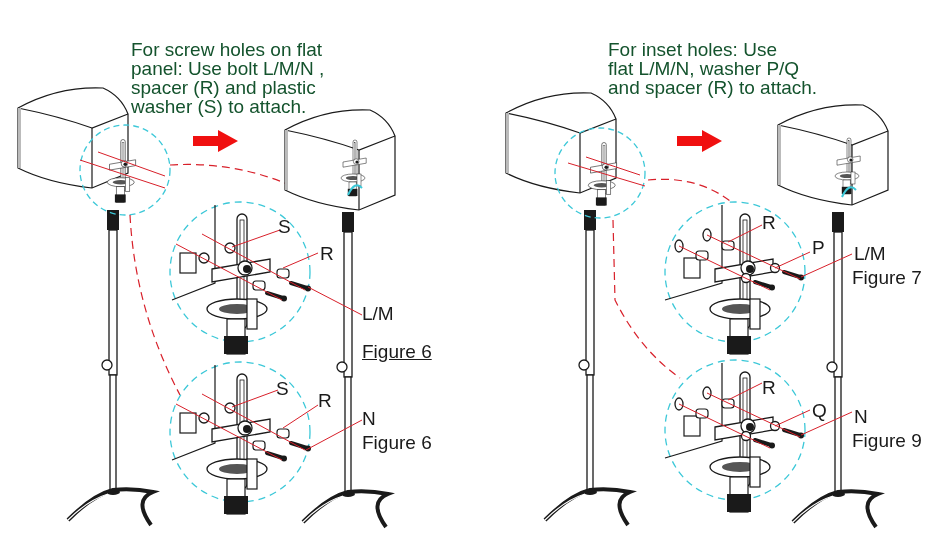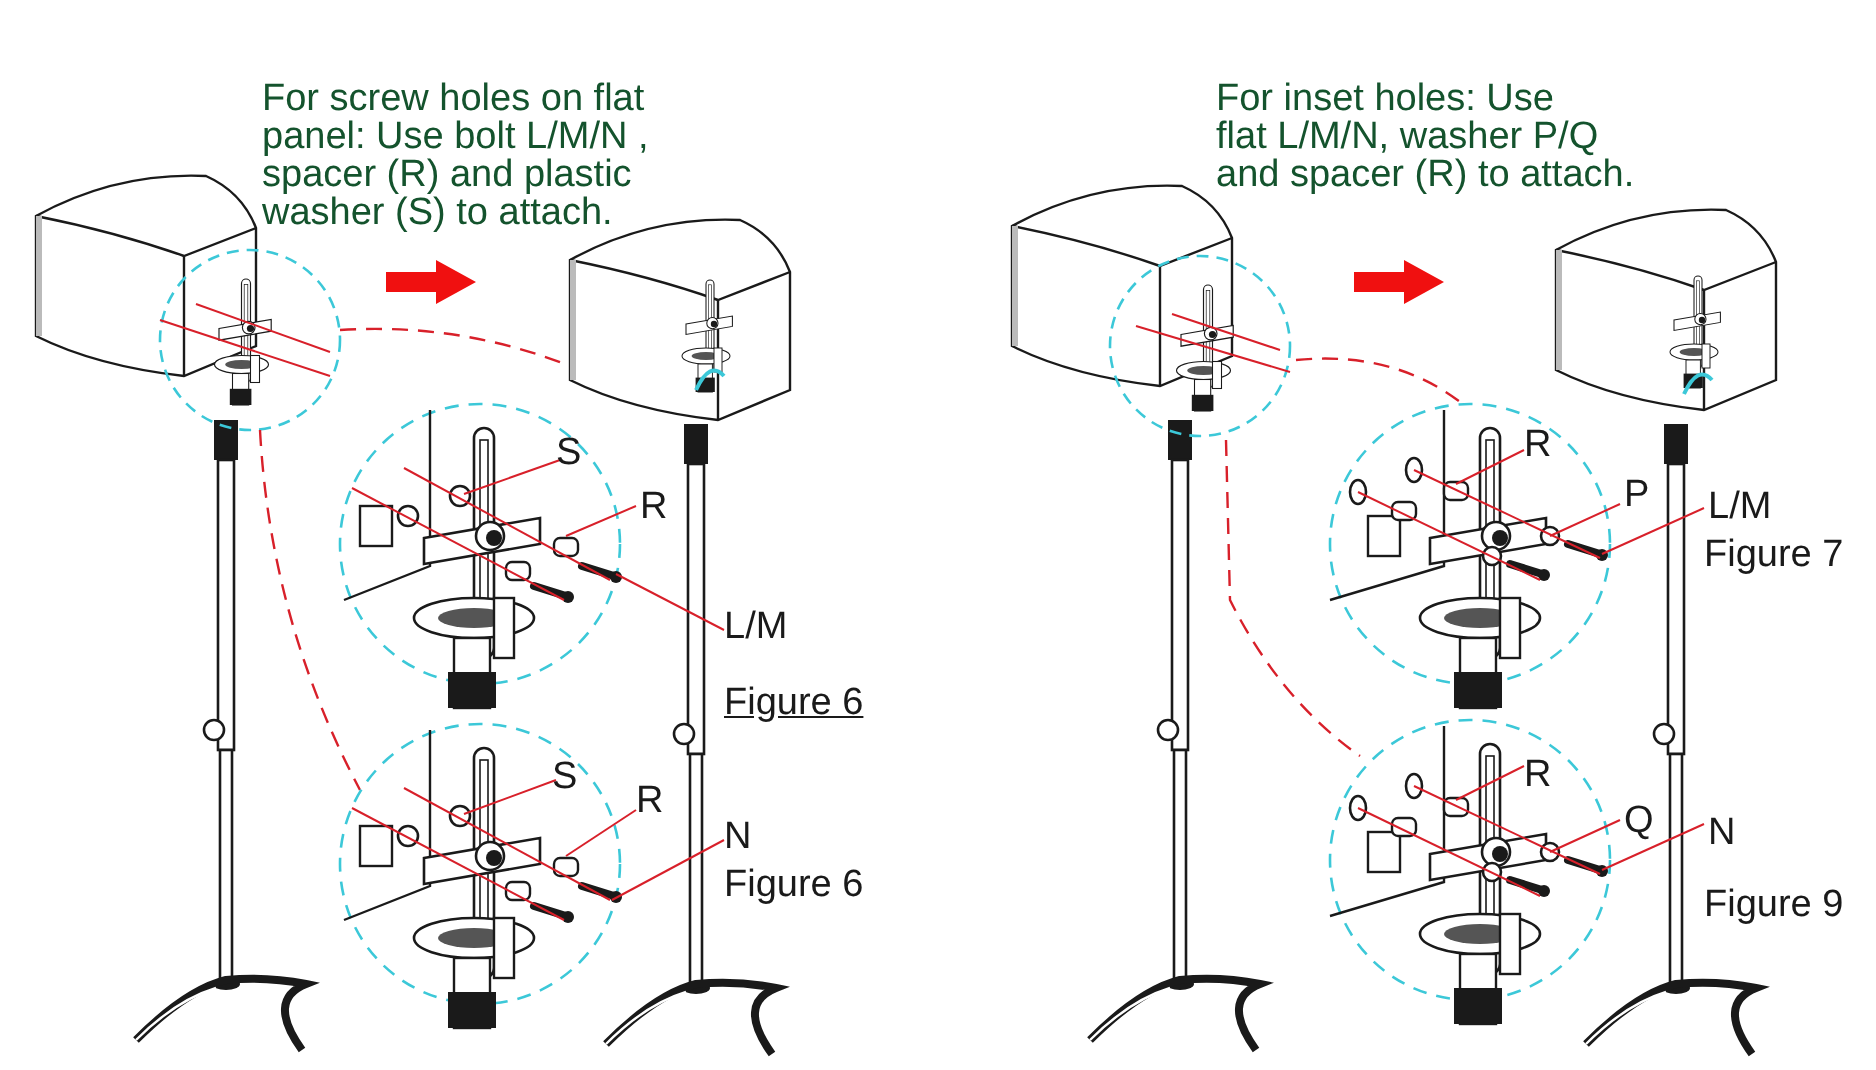--- a/index.html
+++ b/index.html
@@ -188,13 +188,13 @@
 <div class="lbl" style="left:362px; top:432px;">Figure 6</div>
 
 <div class="lbl" style="left:762px; top:212px;">R</div>
 <div class="lbl" style="left:812px; top:237px;">P</div>
 <div class="lbl" style="left:854px; top:243px;">L/M</div>
 <div class="lbl" style="left:852px; top:267px;">Figure 7</div>
 
 <div class="lbl" style="left:762px; top:377px;">R</div>
 <div class="lbl" style="left:812px; top:400px;">Q</div>
 <div class="lbl" style="left:854px; top:406px;">N</div>
-<div class="lbl" style="left:852px; top:442px;text-align:center;">Figure 9</div>
+<div class="lbl" style="left:852px; top:430px;text-align:center;">Figure 9</div>
 
 </body></html>

